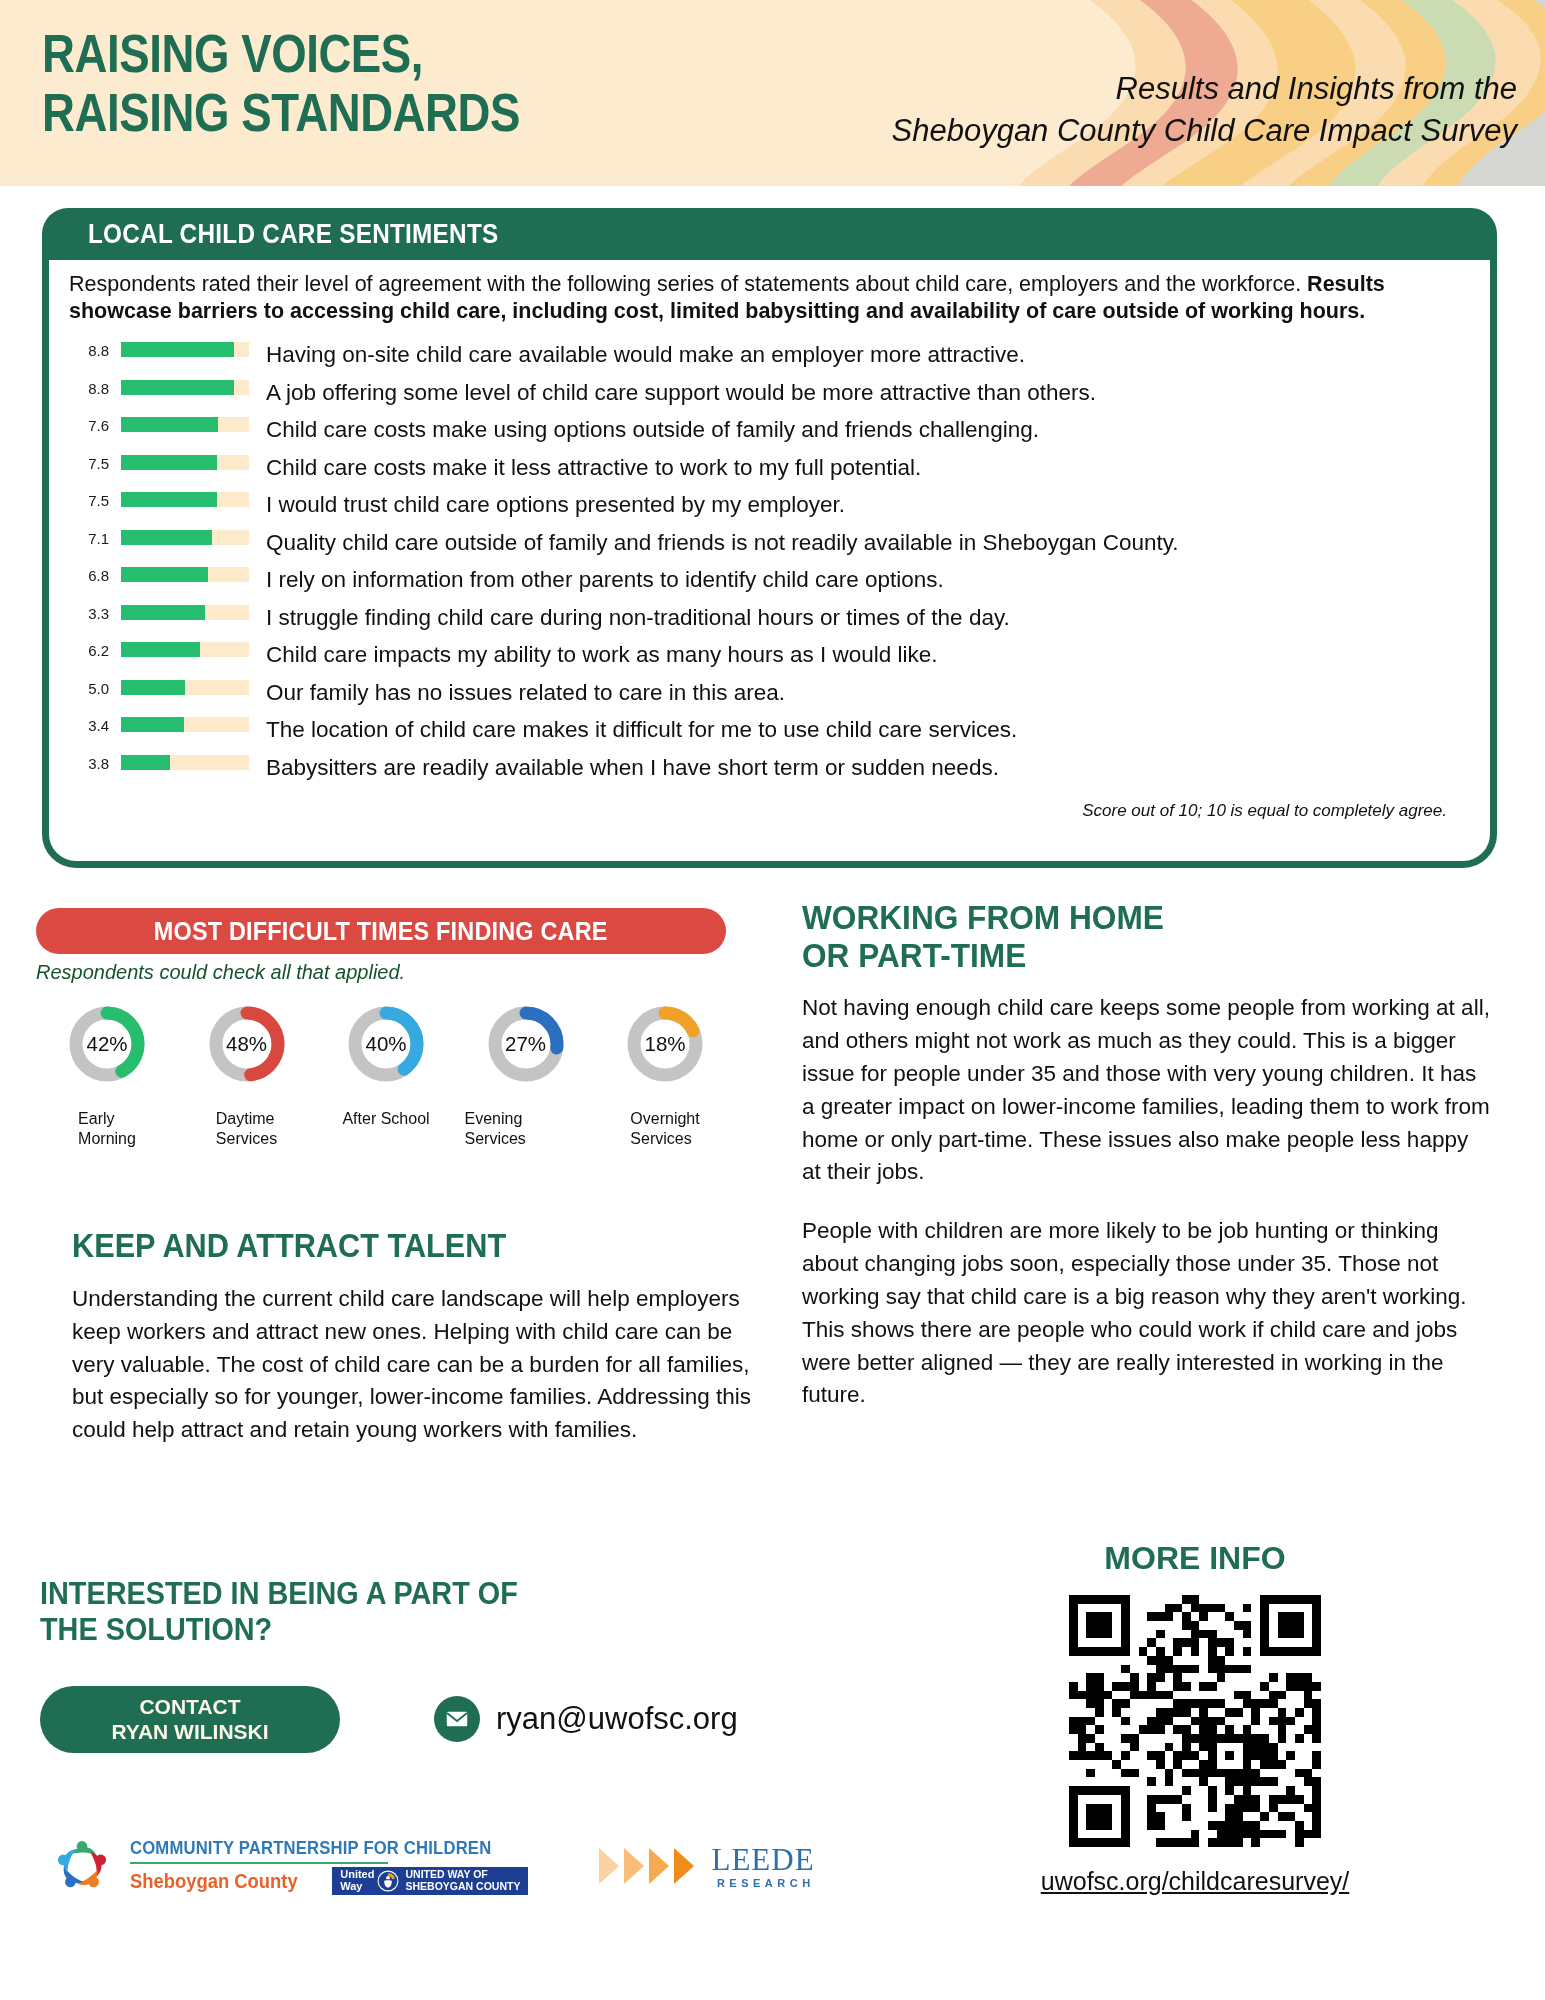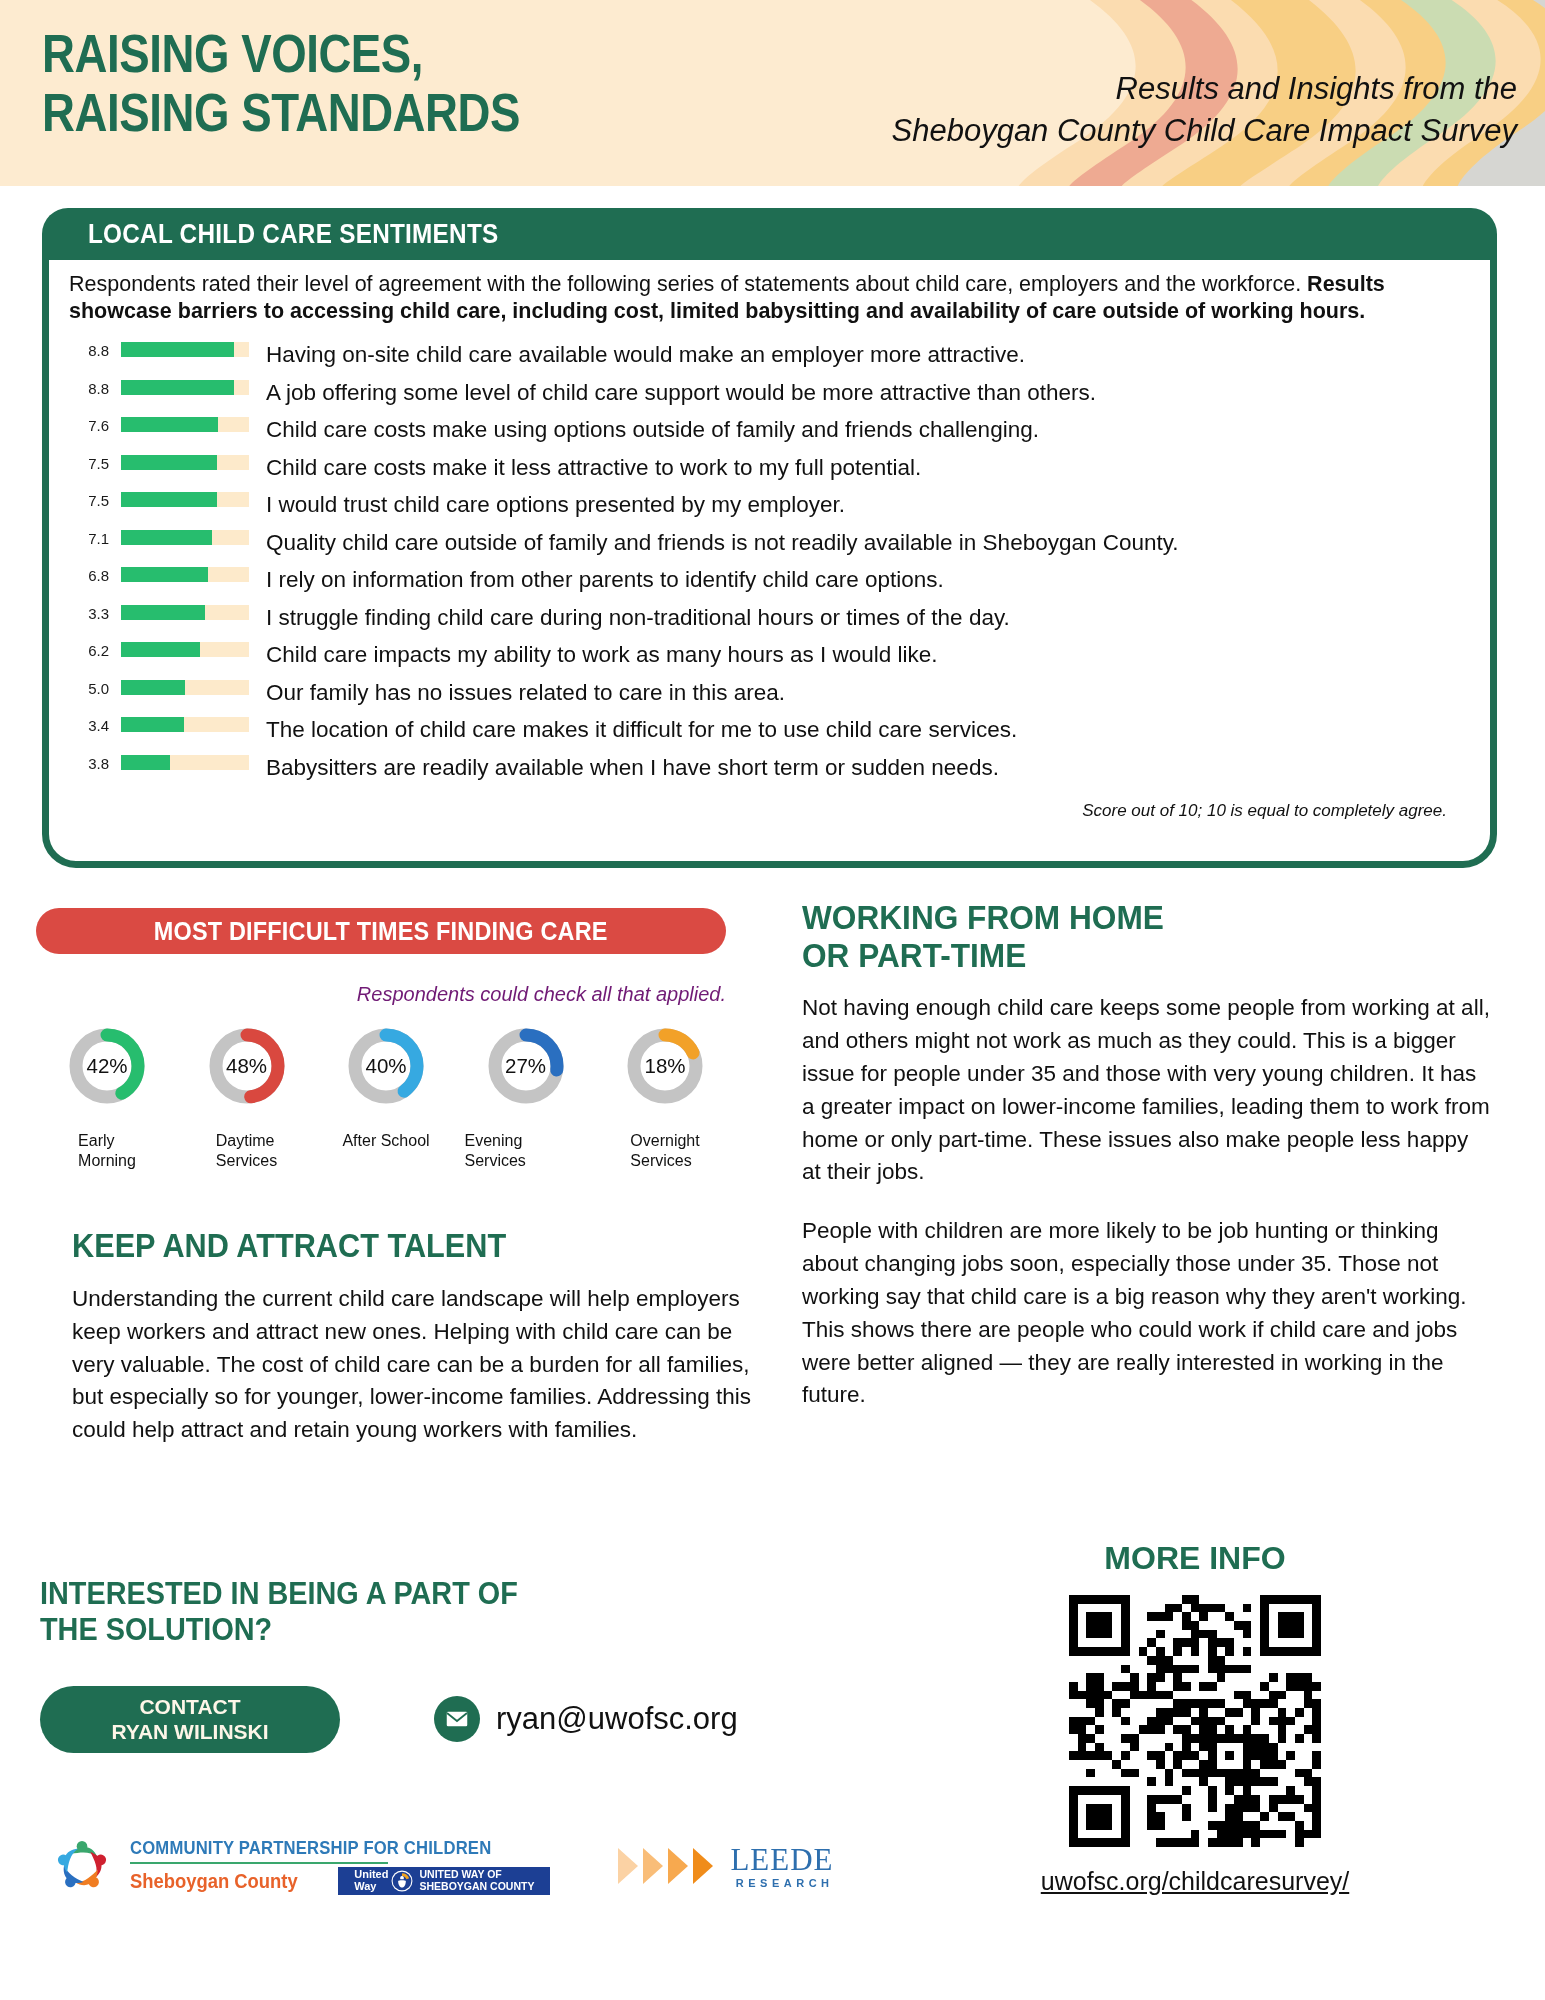--- a/index.html
+++ b/index.html
@@ -164,26 +164,26 @@
     justify-content: center;
   }
   .donut-banner-text {
     color: #ffffff;
     font-weight: bold;
     font-size: 25.5px;
     letter-spacing: 0.2px;
     transform: scaleX(0.92);
   }
   .donut-sub {
-    margin-top: 29px;
-    text-align: right;
+    margin-top: 7px;
+    text-align: left;
     width: 690px;
     font-style: italic;
     font-size: 20px;
-    color: #701a75;
+    color: #14532d;
   }
   .donuts {
     margin-top: 19px;
     display: flex;
     justify-content: space-between;
     width: 700px;
     padding: 0 10px;
   }
   .donut-item {
     width: 122px;
@@ -331,25 +331,25 @@
   .cpc-line2row { display: flex; align-items: center; }
   .cpc-line2 {
     font-weight: bold;
     font-size: 20px;
     color: #e8622a;
     transform: scaleX(0.92);
     transform-origin: left center;
     white-space: nowrap;
   }
   .uw-badge {
-    margin-left: 26px;
+    margin-left: 20px;
     display: flex;
     align-items: center;
     background: #1c3f94;
-    padding: 2px 16px;
+    padding: 2px 8px;
   }
   .uw-badge-text {
     color: #ffffff;
     font-weight: bold;
     font-size: 11px;
     line-height: 1.05;
     white-space: pre-line;
   }
   .uw-sun { width: 22px; height: 22px; margin-left: 3px; }
   .uw-name {

